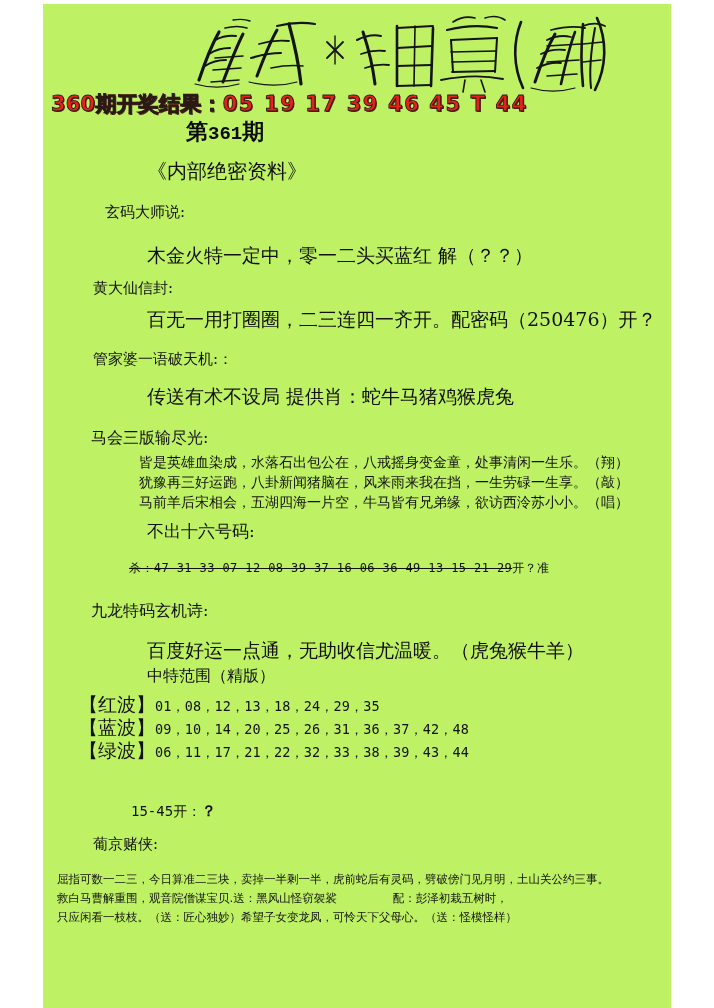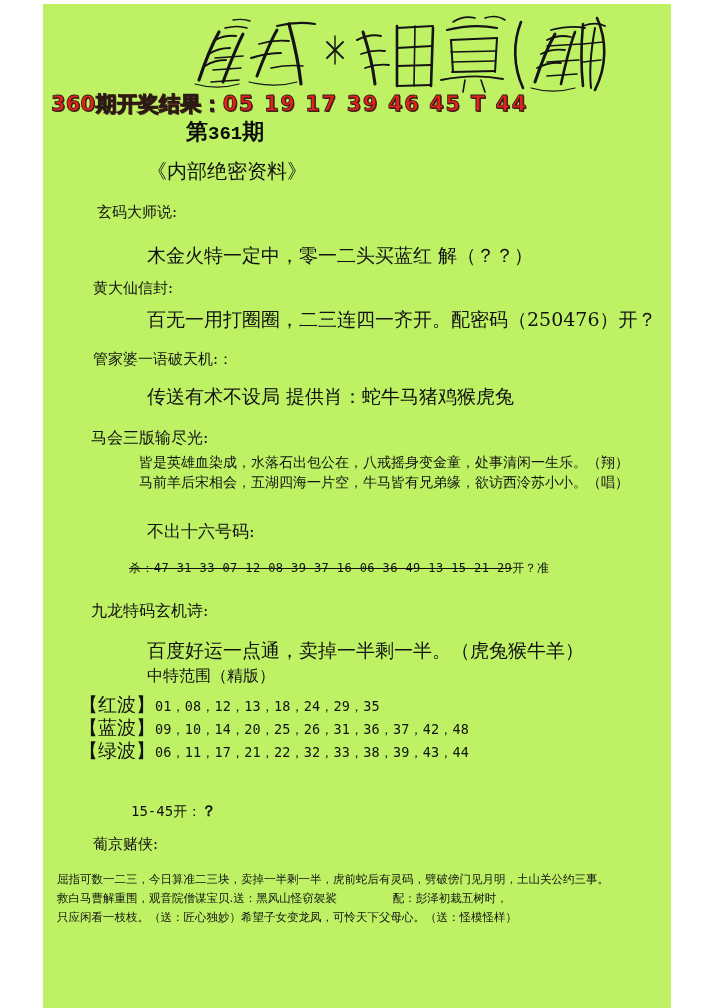--- a/index.html
+++ b/index.html
@@ -257,42 +257,43 @@
   <div class="results-line">
     <span>360期开奖结果：</span><span class="nums">05 19 17 39 46 45 T 44</span>
   </div>
 
   <div class="issue-line">
     <span>第</span><span class="num">361</span><span>期</span>
   </div>
 
   <div class="doc-title">《内部绝密资料》</div>
 
-  <div class="label" style="left:54px; top:199px;">玄码大师说:</div>
+  <div class="label" style="left:62px; top:199px;">玄码大师说:</div>
   <div class="verse" style="left:104px; top:239px;">木金火特一定中，零一二头买蓝红 解（？？）</div>
 
   <div class="label" style="left:50px; top:275px;">黄大仙信封:</div>
   <div class="verse" style="left:104px; top:303px;">百无一用打圈圈，二三连四一齐开。配密码（250476）开？</div>
 
   <div class="label" style="left:50px; top:346px;">管家婆一语破天机:：</div>
   <div class="verse" style="left:104px; top:380px;">传送有术不设局 提供肖：蛇牛马猪鸡猴虎兔</div>
 
   <div class="label" style="left:48px; top:424px; font-size:16px;">马会三版输尽光:</div>
   <div class="poem-block">
     <div>皆是英雄血染成，水落石出包公在，八戒摇身变金童，处事清闲一生乐。（翔）</div>
+    <div>犹豫再三好运跑，八卦新闻猪脑在，风来雨来我在挡，一生劳碌一生享。（敲）</div>
     <div>马前羊后宋相会，五湖四海一片空，牛马皆有兄弟缘，欲访西泠苏小小。（唱）</div>
   </div>
 
   <div class="subhead" style="left:104px; top:516px;">不出十六号码:</div>
   <div class="kill-line">
     <span>杀：</span><span>47 31 33 07 12 08 39 37 16 06 36 49 13 15 21 29</span><span class="tail">开？准</span>
   </div>
 
   <div class="label" style="left:48px; top:597px; font-size:16px;">九龙特码玄机诗:</div>
-  <div class="verse" style="left:104px; top:634px;">百度好运一点通，卖掉一半剩一半。（虎兔猴牛羊）</div>
+  <div class="verse" style="left:104px; top:634px;">百度好运一点通，无助收信尤温暖。（虎兔猴牛羊）</div>
   <div class="range-head">中特范围（精版）</div>
 
   <div class="wave-rows">
     <div class="row">
       <span class="tag">【红波】</span><span>01，08，12，13，18，24，29，35</span>
     </div>
     <div class="row">
       <span class="tag">【蓝波】</span><span>09，10，14，20，25，26，31，36，37，42，48</span>
     </div>
     <div class="row">

